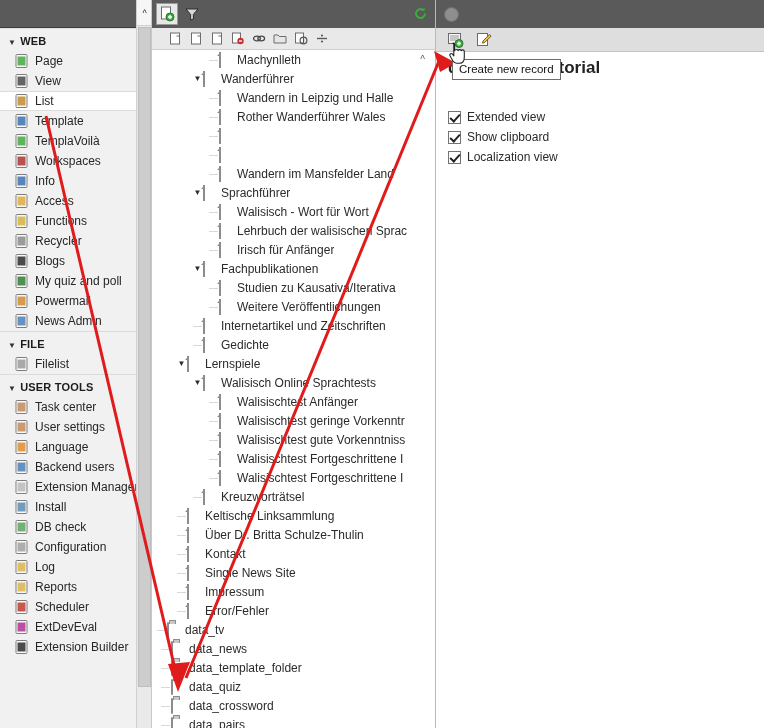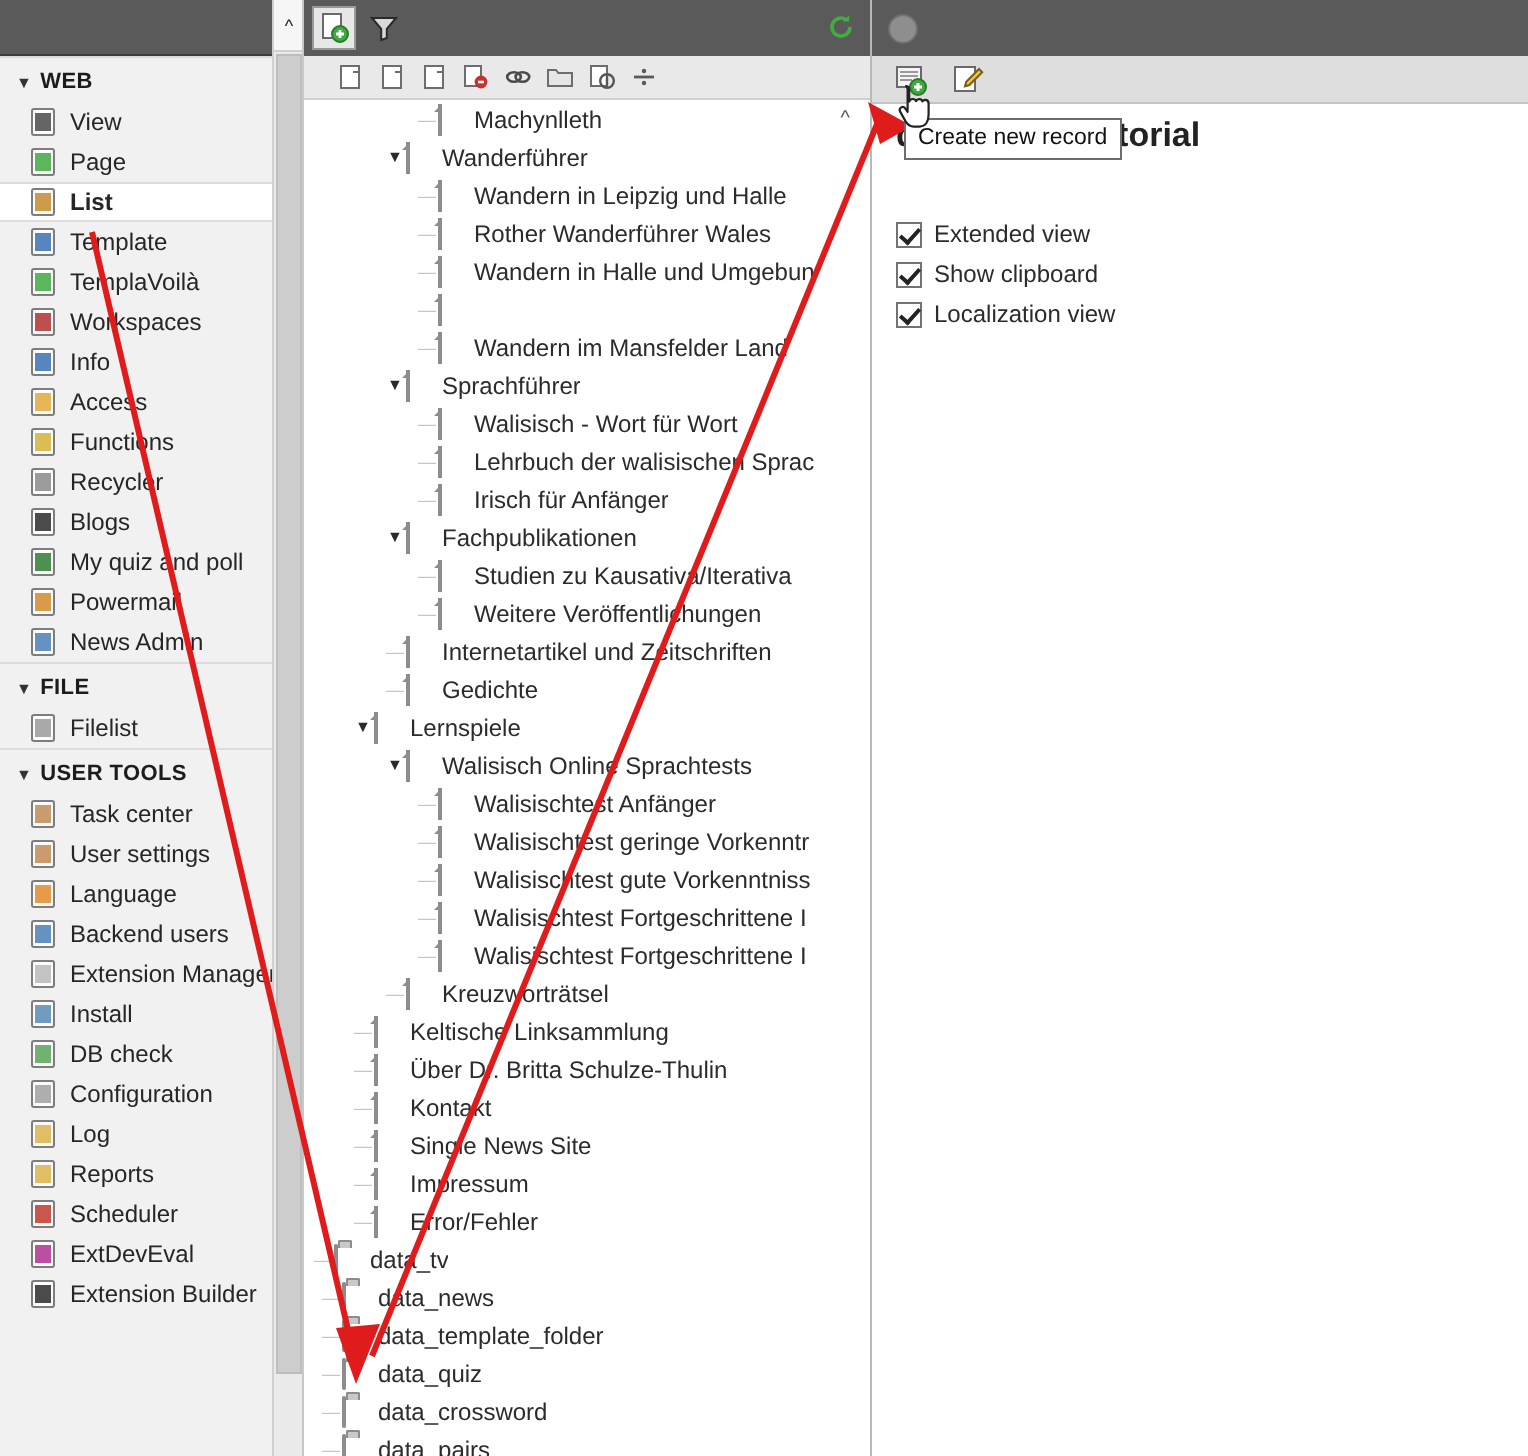--- a/index.html
+++ b/index.html
@@ -46,21 +46,21 @@
   .mm-item {
     display: flex; align-items: center;
     height: 20px;
     padding-left: 14px;
     font-size: 12px;
     color: #262626;
     white-space: nowrap;
   }
   .mm-item.active {
     background: #fff;
-    font-weight: bold;
+    font-weight: normal;
     border-top: 1px solid #dcdcdc;
     border-bottom: 1px solid #dcdcdc;
   }
   .mm-ico {
     width: 16px; height: 16px;
     margin-right: 5px;
     flex: 0 0 16px;
     position: relative;
     display: inline-block;
   }
@@ -234,30 +234,30 @@
 
 <div id="app">
 
   <div id="module-menu">
     <div id="module-menu-topbar"></div>
     <div id="mm-sections">
         <div class="mm-section-title"><span class="caret">▼</span><span>WEB</span></div>
         <div class="mm-item">
           <span class="mm-ico"><svg width="16" height="16" viewBox="0 0 16 16">
               <rect x="2" y="1.5" width="11" height="13" rx="1" fill="#fcfcfc" stroke="#7d7d7d"></rect>
+              <rect x="3.5" y="3.5" width="8" height="9" fill="#3faa3f" opacity="0.85"></rect>
+            </svg></span>
+          <span>Page</span>
+        </div>
+        <div class="mm-item">
+          <span class="mm-ico"><svg width="16" height="16" viewBox="0 0 16 16">
+              <rect x="2" y="1.5" width="11" height="13" rx="1" fill="#fcfcfc" stroke="#7d7d7d"></rect>
               <rect x="3.5" y="3.5" width="8" height="9" fill="#4a4a4a" opacity="0.85"></rect>
             </svg></span>
           <span>View</span>
-        </div>
-        <div class="mm-item">
-          <span class="mm-ico"><svg width="16" height="16" viewBox="0 0 16 16">
-              <rect x="2" y="1.5" width="11" height="13" rx="1" fill="#fcfcfc" stroke="#7d7d7d"></rect>
-              <rect x="3.5" y="3.5" width="8" height="9" fill="#3faa3f" opacity="0.85"></rect>
-            </svg></span>
-          <span>Page</span>
         </div>
         <div class="mm-item active">
           <span class="mm-ico"><svg width="16" height="16" viewBox="0 0 16 16">
               <rect x="2" y="1.5" width="11" height="13" rx="1" fill="#fcfcfc" stroke="#7d7d7d"></rect>
               <rect x="3.5" y="3.5" width="8" height="9" fill="#c48a2a" opacity="0.85"></rect>
             </svg></span>
           <span>List</span>
         </div>
         <div class="mm-item">
           <span class="mm-ico"><svg width="16" height="16" viewBox="0 0 16 16">
@@ -535,21 +535,20 @@
             <span class="t-label">Wandern in Leipzig und Halle</span>
           </div>
           <div class="tnode" style="padding-left: 56px;">
             <span class="t-toggle" style="color: rgb(196, 196, 196); font-size: 9px;">—</span>
             <span class="t-ico"><span class="pageicon"></span></span>
             <span class="t-label">Rother Wanderführer Wales</span>
           </div>
           <div class="tnode" style="padding-left: 56px;">
             <span class="t-toggle" style="color: rgb(196, 196, 196); font-size: 9px;">—</span>
             <span class="t-ico"><span class="pageicon"></span></span>
-            <span class="t-label">Wandern in Halle und Umgebun</span>
           </div>
           <div class="tnode" style="padding-left: 56px;">
             <span class="t-toggle" style="color: rgb(196, 196, 196); font-size: 9px;">—</span>
             <span class="t-ico"><span class="pageicon"></span></span>
           </div>
           <div class="tnode" style="padding-left: 56px;">
             <span class="t-toggle" style="color: rgb(196, 196, 196); font-size: 9px;">—</span>
             <span class="t-ico"><span class="pageicon"></span></span>
             <span class="t-label">Wandern im Mansfelder Land</span>
           </div>

